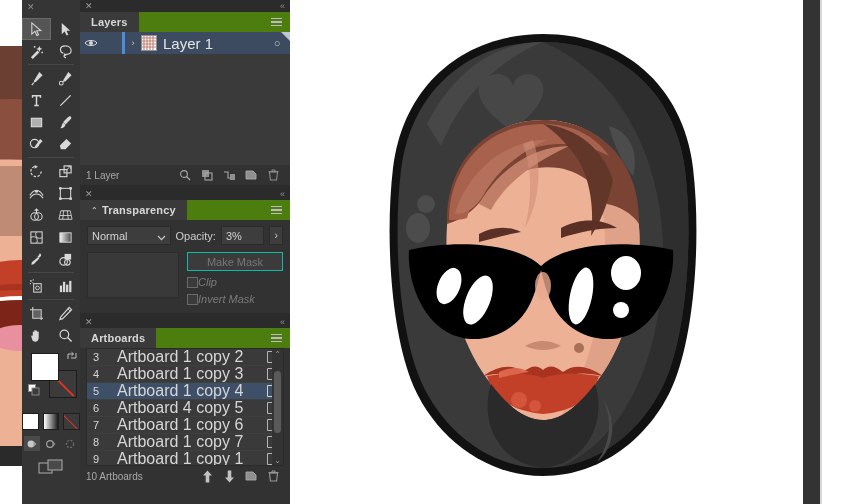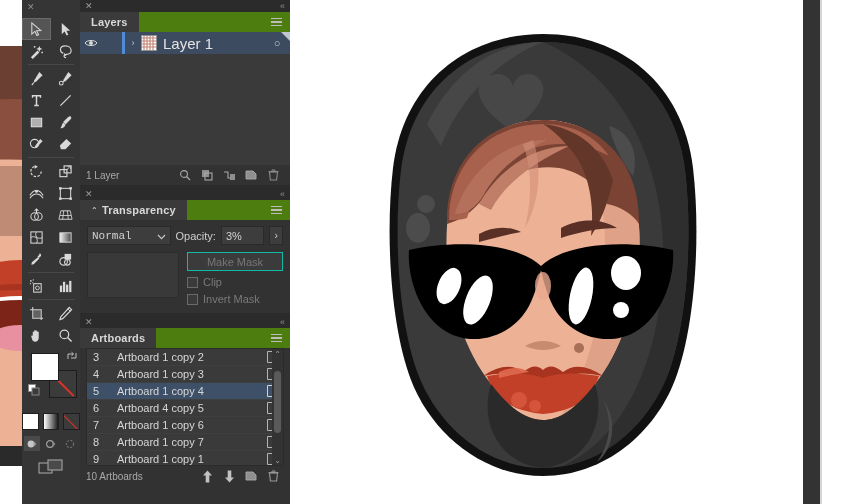--- a/index.html
+++ b/index.html
@@ -72,41 +72,41 @@
   .layers-empty{height:111px;background:#3a3a3a;}
   .panel-footer{height:20px;background:#323232;display:flex;align-items:center;
                 padding:0 6px;color:#a9a9a9;font-size:10px;}
   .pf-spacer{flex:1;}
   .pf-btn{width:22px;height:16px;display:flex;align-items:center;justify-content:center;}
 
   
   .tr-body{padding:6px 7px 8px 7px;}
   .tr-row1{display:flex;align-items:center;gap:5px;}
   .tr-select{width:88px;height:17px;background:#3d3d3d;border:1px solid #2a2a2a;
-             display:flex;align-items:center;padding:0 4px;color:#d2d2d2;font-size:11px;position:relative;font-family:Liberation Mono, monospace;}
+             display:flex;align-items:center;padding:0 4px;color:#d2d2d2;font-size:11px;position:relative;}
   .tr-select .cv{position:absolute;right:4px;top:4px;}
   .tr-oplabel{color:#cfcfcf;font-size:11px;}
   .tr-opval{width:40px;height:17px;background:#3d3d3d;border:1px solid #2a2a2a;
             display:flex;align-items:center;padding:0 4px;color:#d2d2d2;font-size:11px;}
   .tr-oparrow{width:14px;height:17px;background:#3d3d3d;border:1px solid #2a2a2a;
               display:flex;align-items:center;justify-content:center;color:#cdcdcd;font-size:10px;}
   .tr-row2{display:flex;gap:8px;margin-top:7px;}
   .tr-thumbbox{width:90px;height:44px;background:#393939;border:1px solid #2c2c2c;}
   .tr-right{flex:1;}
   .tr-makemask{height:17px;background:#3b3b3b;border:1px solid #14b8a6;color:#777777;
                font-size:11px;display:flex;align-items:center;justify-content:center;}
-  .tr-check{display:flex;align-items:center;gap:5px;margin-top:5px;color:#7a7a7a;font-size:11px;}
+  .tr-check{display:flex;align-items:center;margin-top:5px;color:#7a7a7a;font-size:11px;font-style:italic;}
   .tr-box{width:9px;height:9px;border:1px solid #6a6a6a;background:#3a3a3a;}
 
   
   .ab-list{background:#3a3a3a;height:116px;position:relative;margin:0 6px 0 6px;border:1px solid #2b2b2b;overflow:hidden;}
   .ab-row{height:16px;display:flex;align-items:center;border-bottom:1px solid #3f3f3f;}
   .ab-row.sel{background:#3d5068;}
   .ab-num{width:24px;text-align:left;padding-left:6px;color:#d6d6d6;font-size:11px;}
-  .ab-name{flex:1;color:#d6d6d6;font-size:11px;}
+  .ab-name{flex:1;color:#d6d6d6;font-size:16px;}
   .ab-icon{width:24px;display:flex;align-items:center;justify-content:center;}
   .ab-scroll{position:absolute;right:0;top:0;width:11px;height:100%;background:#333333;}
   .ab-sb-up,.ab-sb-dn{position:absolute;left:0;width:11px;height:10px;display:flex;align-items:center;justify-content:center;color:#999;font-size:8px;}
   .ab-sb-up{top:0;} .ab-sb-dn{bottom:0;}
   .ab-thumb{position:absolute;left:2px;top:22px;width:7px;height:62px;background:#5a5a5a;border-radius:4px;}
 
   .sep{height:3px;background:#2b2b2b;}
 </style>
 </head>
 <body>

